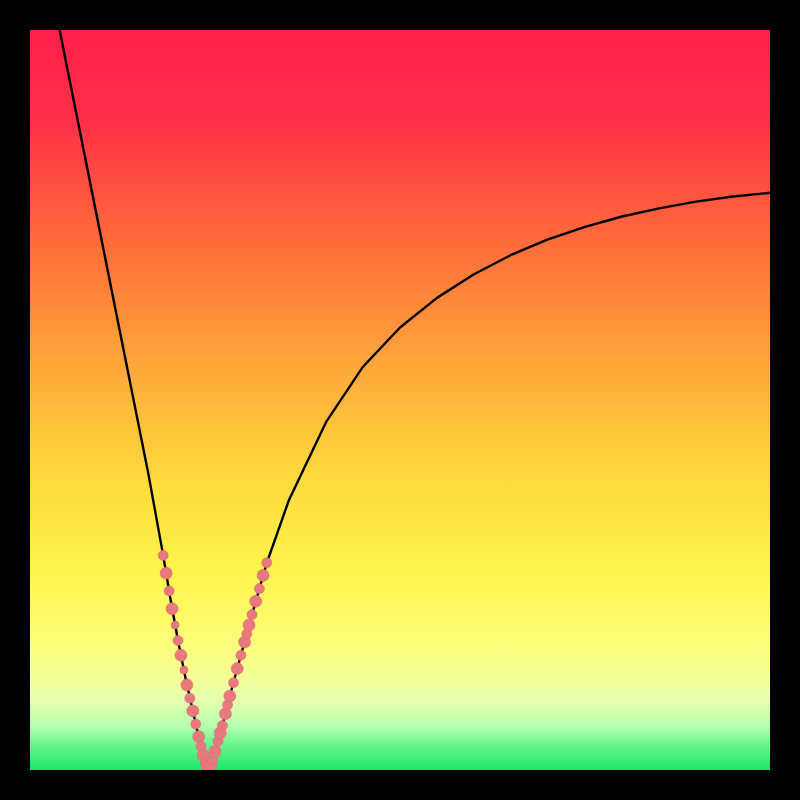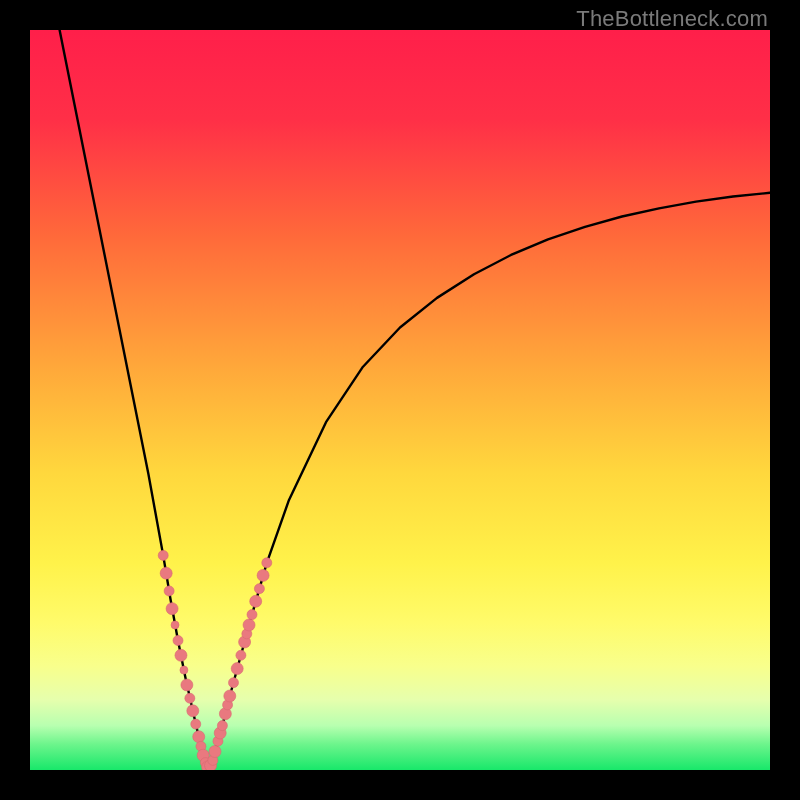--- a/index.html
+++ b/index.html
@@ -42,21 +42,20 @@
     position: absolute;
     left: 0; top: 0;
     width: 740px; height: 740px;
   }
 </style>
 </head>
 <body>
 
 <div class="frame">
 
-  <div class="watermark">TheBottleneck.com</div>
 
   <div class="plot-area">
     <svg class="gradient" viewBox="0 0 740 740" preserveAspectRatio="none">
       <defs>
         <linearGradient id="bg-grad" x1="0" y1="0" x2="0" y2="1">
             <stop offset="0.00%" stop-color="#ff1f4a"></stop>
             <stop offset="12.00%" stop-color="#ff2f47"></stop>
             <stop offset="28.00%" stop-color="#ff6a3a"></stop>
             <stop offset="45.00%" stop-color="#ffa63a"></stop>
             <stop offset="60.00%" stop-color="#ffd83d"></stop>

